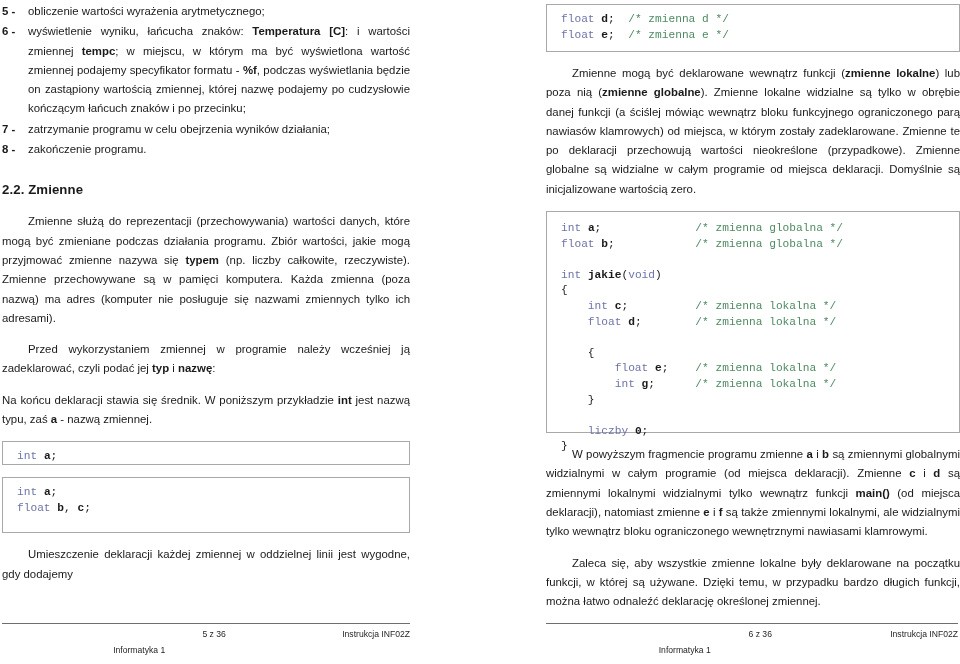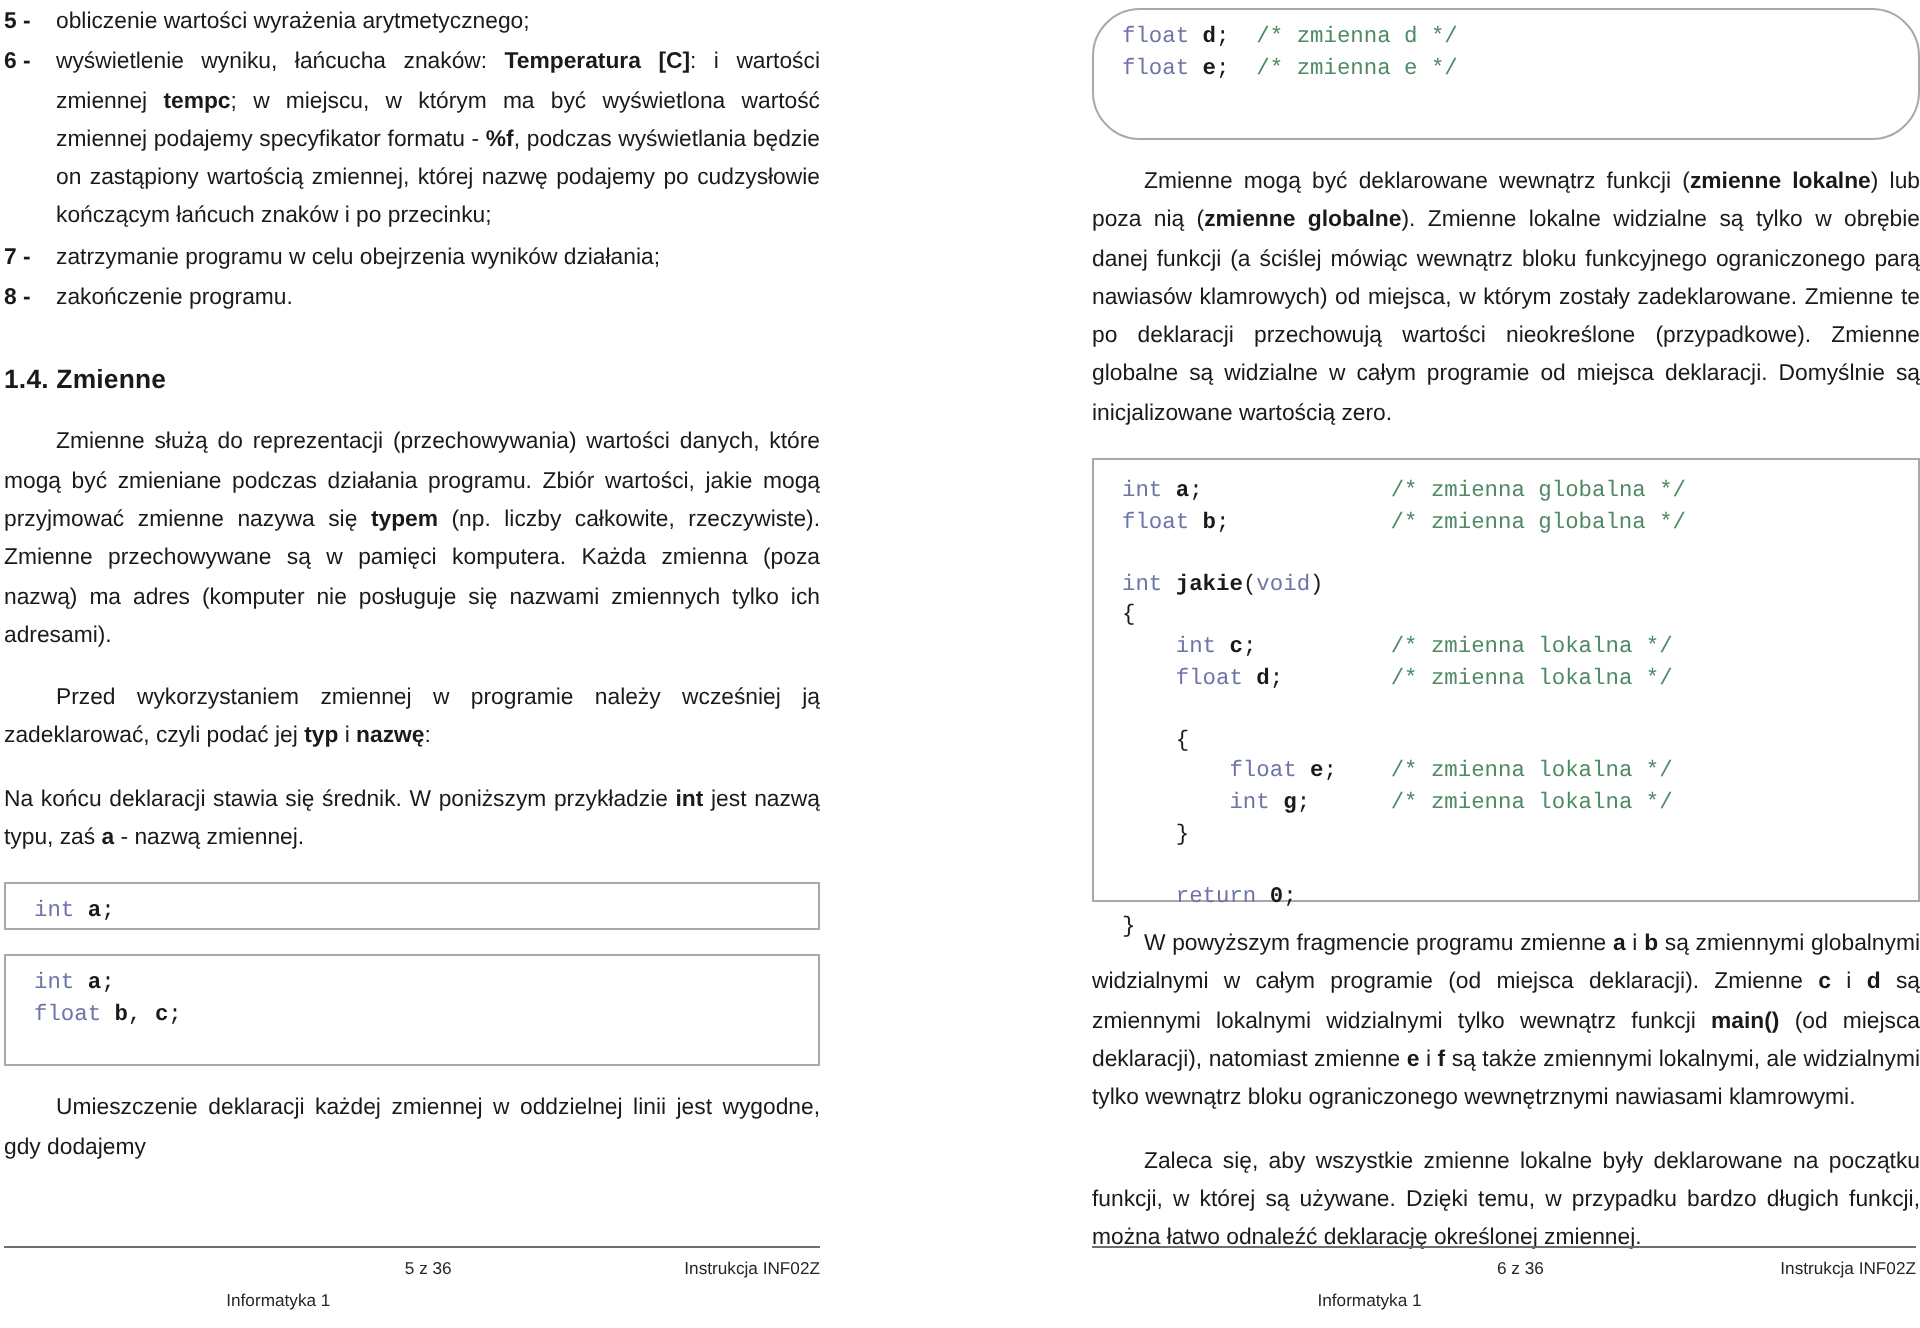--- a/index.html
+++ b/index.html
@@ -105,21 +105,21 @@
     white-space: pre;
   }
   .code-box .kw   { color: #6e74a8; }
   .code-box .id   { color: #1a1a1a; font-weight: bold; }
   .code-box .cmt  { color: #4f8a63; }
   .code-box .pn   { color: #1a1a1a; }
   .code-box .num  { color: #1a1a1a; font-weight: bold; }
 
   .code-box.box-a  { height: 24px; }
   .code-box.box-bc { height: 56px; }
-  .code-box.box-de { height: 66px; border-radius: 24px; }
+  .code-box.box-de { height: 48px; }
   .code-box.box-main { height: 222px; padding-top: 9px; }
 
   
   .footer {
     position: absolute;
     left: 0;
     right: 0;
     bottom: 8px;
     box-sizing: border-box;
   }
@@ -159,21 +159,21 @@
         <div class="num-item">
           <span class="num">7 -</span>
           <span class="num-text"><span>zatrzymanie programu w celu obejrzenia wyników działania;</span></span>
         </div>
         <div class="num-item">
           <span class="num">8 -</span>
           <span class="num-text"><span>zakończenie programu.</span></span>
         </div>
       </div>
 
-      <h2 class="section-heading">1.4. Zmienne</h2>
+      <h2 class="section-heading">2.2. Zmienne</h2>
 
       <p class="para indent"><span>Zmienne służą do reprezentacji (przechowywania) wartości danych, które mogą być zmieniane podczas działania programu. Zbiór wartości, jakie mogą przyjmować zmienne nazywa się </span><span class="b">typem</span><span> (np. liczby całkowite, rzeczywiste). Zmienne przechowywane są w pamięci komputera. Każda zmienna (poza nazwą) ma adres (komputer nie posługuje się nazwami zmiennych tylko ich adresami).</span></p>
 
       <p class="para indent"><span>Przed wykorzystaniem zmiennej w programie należy wcześniej ją zadeklarować, czyli podać jej </span><span class="b">typ</span><span> i </span><span class="b">nazwę</span><span>:</span></p>
 
 
       <p class="para noindent"><span>Na końcu deklaracji stawia się średnik. W poniższym przykładzie </span><span class="b">int</span><span> jest nazwą typu, zaś </span><span class="b">a</span><span> - nazwą zmiennej.</span></p>
 
       <div class="code-box box-a"><span class="kw">int</span><span class="pn"> </span><span class="id">a</span><span class="pn">;</span></div>
 
@@ -209,21 +209,21 @@
 <span class="kw">int</span><span class="pn"> </span><span class="id">jakie</span><span class="pn">(</span><span class="kw">void</span><span class="pn">)</span>
 <span class="pn">{</span>
 <span class="pn">    </span><span class="kw">int</span><span class="pn"> </span><span class="id">c</span><span class="pn">;          </span><span class="cmt">/* zmienna lokalna */</span>
 <span class="pn">    </span><span class="kw">float</span><span class="pn"> </span><span class="id">d</span><span class="pn">;        </span><span class="cmt">/* zmienna lokalna */</span>
 <span class="pn"></span>
 <span class="pn">    {</span>
 <span class="pn">        </span><span class="kw">float</span><span class="pn"> </span><span class="id">e</span><span class="pn">;    </span><span class="cmt">/* zmienna lokalna */</span>
 <span class="pn">        </span><span class="kw">int</span><span class="pn"> </span><span class="id">g</span><span class="pn">;      </span><span class="cmt">/* zmienna lokalna */</span>
 <span class="pn">    }</span>
 <span class="pn"></span>
-<span class="pn">    </span><span class="kw">return</span><span class="pn"> </span><span class="num">0</span><span class="pn">;</span>
+<span class="pn">    </span><span class="kw">liczby</span><span class="pn"> </span><span class="num">0</span><span class="pn">;</span>
 <span class="pn">}</span></div>
 
       <p class="para indent"><span>W powyższym fragmencie programu zmienne </span><span class="b">a</span><span> i </span><span class="b">b</span><span> są zmiennymi globalnymi widzialnymi w całym programie (od miejsca deklaracji). Zmienne </span><span class="b">c</span><span> i </span><span class="b">d</span><span> są zmiennymi lokalnymi widzialnymi tylko wewnątrz funkcji </span><span class="b">main()</span><span> (od miejsca deklaracji), natomiast zmienne </span><span class="b">e</span><span> i </span><span class="b">f</span><span> są także zmiennymi lokalnymi, ale widzialnymi tylko wewnątrz bloku ograniczonego wewnętrznymi nawiasami klamrowymi.</span></p>
 
       <p class="para indent"><span>Zaleca się, aby wszystkie zmienne lokalne były deklarowane na początku funkcji, w której są używane. Dzięki temu, w przypadku bardzo długich funkcji, można łatwo odnaleźć deklarację określonej zmiennej.</span></p>
 
     </div>
 
     <div class="footer">
       <div class="rule"></div>

